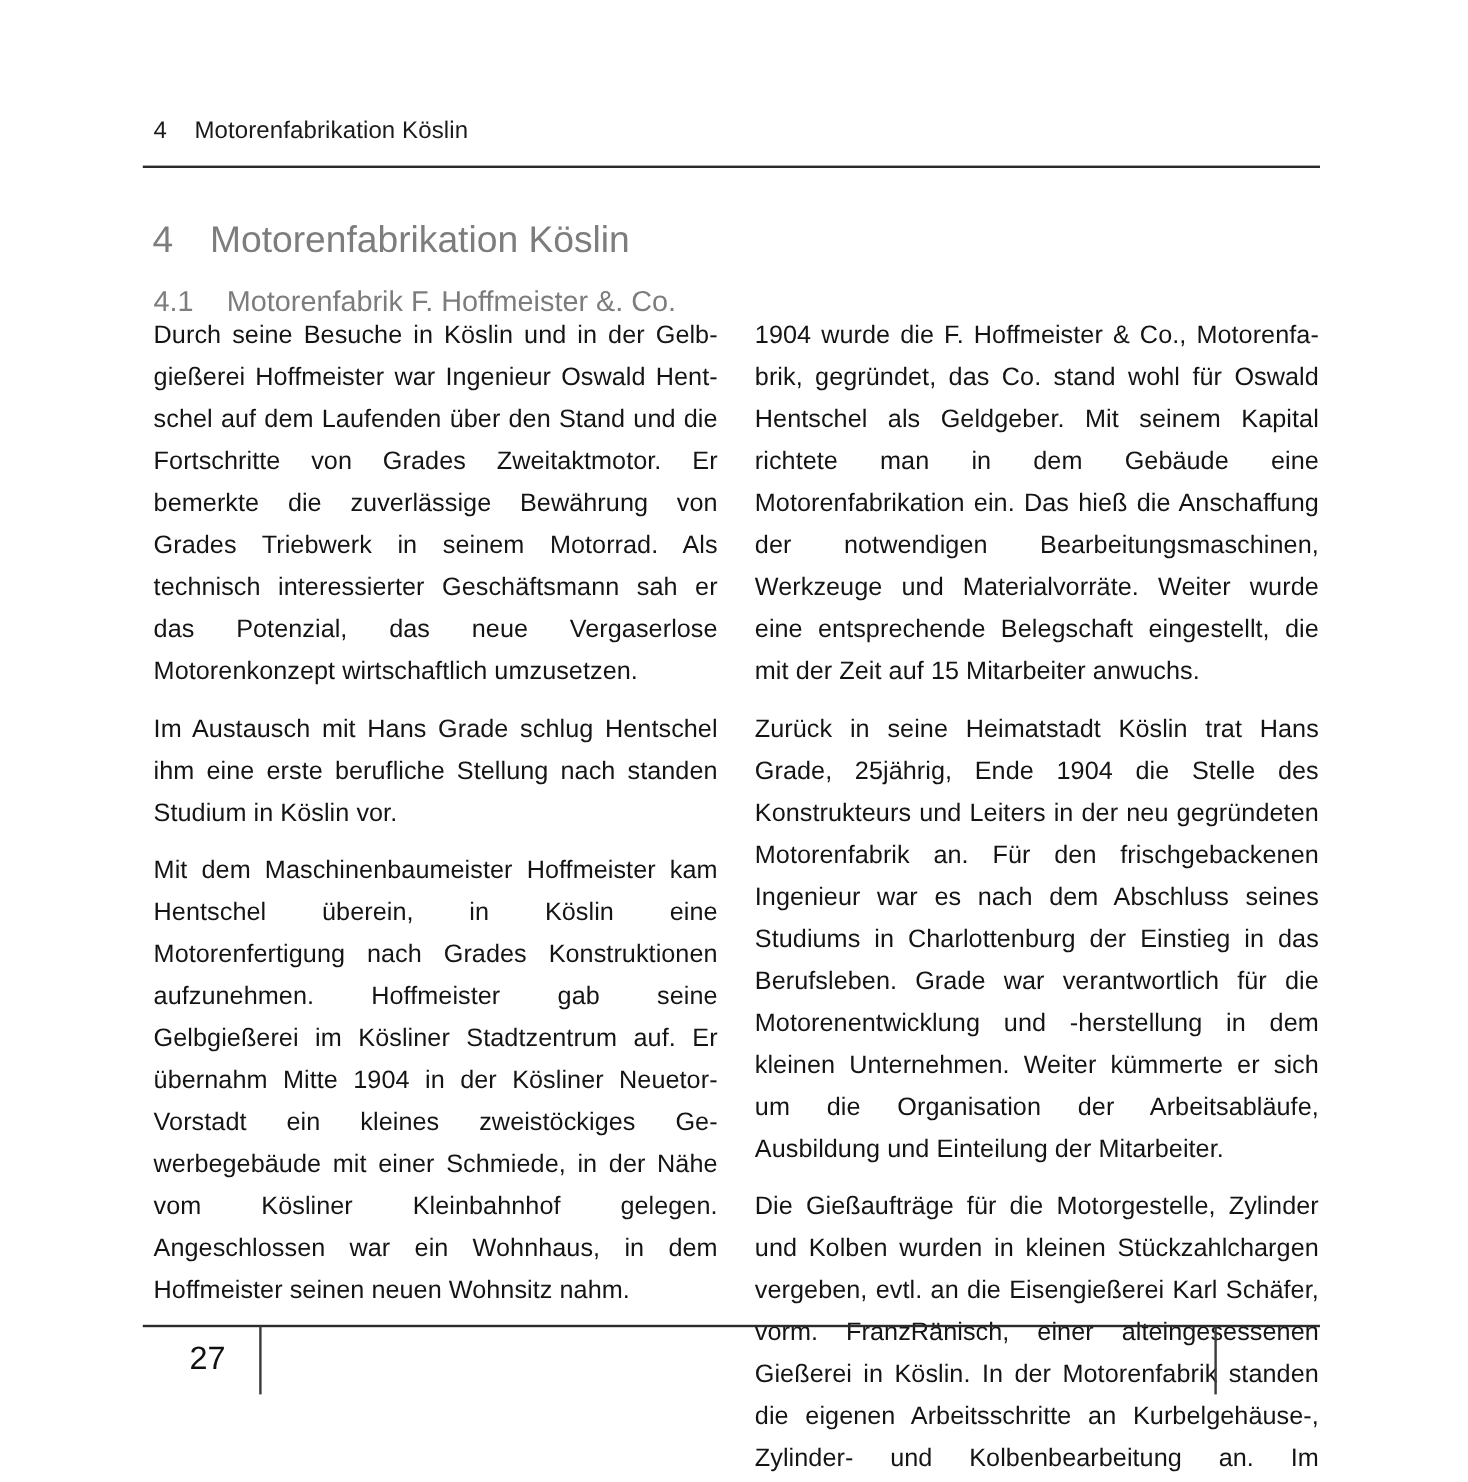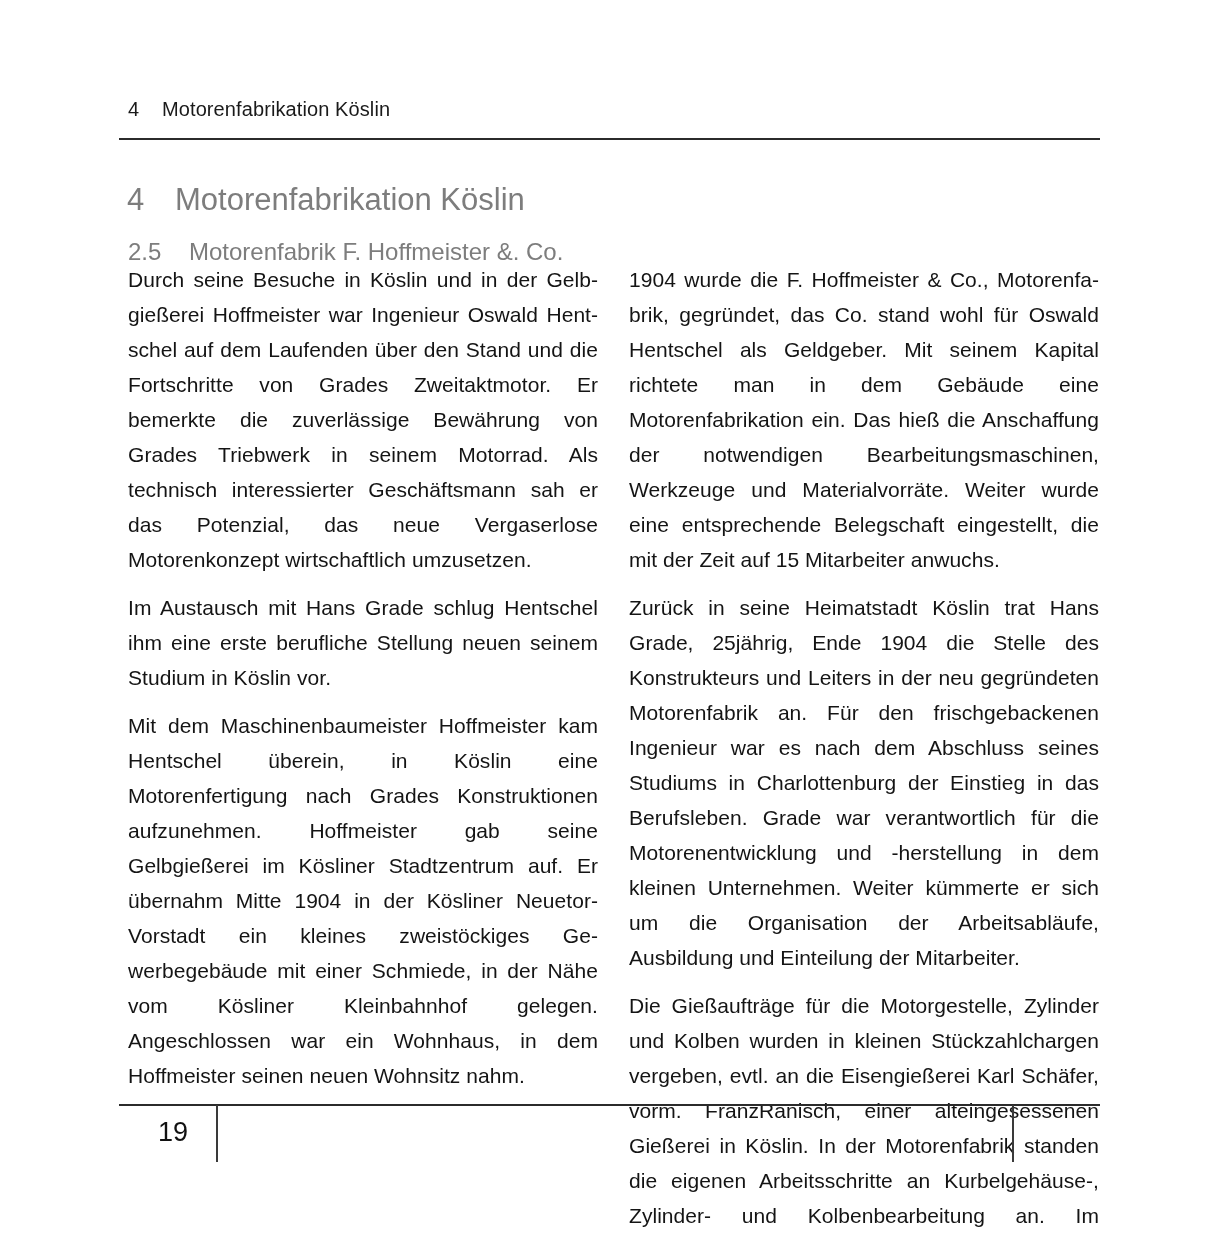--- a/index.html
+++ b/index.html
@@ -141,34 +141,34 @@
   <div class="running-header">
     <span class="rh-num">4</span><span>Motorenfabrikation Köslin</span>
   </div>
   <div class="header-rule"></div>
 
   <h1 class="chapter-title">
     <span class="ct-num">4</span><span>Motorenfabrikation Köslin</span>
   </h1>
 
   <h2 class="section-title">
-    <span class="st-num">2.5</span><span>Motorenfabrik F. Hoffmeister &amp;. Co.</span>
+    <span class="st-num">4.1</span><span>Motorenfabrik F. Hoffmeister &amp;. Co.</span>
   </h2>
 
   <div class="columns">
     <div class="column">
       <p>Durch seine Besuche in Köslin und in der Gelb­gießerei Hoffmeister war Ingenieur Oswald Hent­schel auf dem Laufenden über den Stand und die Fortschritte von Grades Zweitaktmotor. Er bemerkte die zuverlässige Bewährung von Grades Triebwerk in seinem Motorrad. Als technisch interessierter Ge­schäftsmann sah er das Potenzial, das neue Ver­gaserlose Motorenkonzept wirtschaftlich umzu­setzen.</p>
-      <p>Im Austausch mit Hans Grade schlug Hentschel ihm eine erste berufliche Stellung neuen seinem Studium in Köslin vor.</p>
+      <p>Im Austausch mit Hans Grade schlug Hentschel ihm eine erste berufliche Stellung nach standen Studium in Köslin vor.</p>
       <p>Mit dem Maschinenbaumeister Hoffmeister kam Hentschel überein, in Köslin eine Motorenfertigung nach Grades Konstruktionen aufzunehmen. Hoff­meister gab seine Gelbgießerei im Kösliner Stadt­zentrum auf. Er übernahm Mitte 1904 in der Kösliner Neuetor-Vorstadt ein kleines zweistöckiges Ge­werbegebäude mit einer Schmiede, in der Nähe vom Kösliner Kleinbahnhof gelegen. Angeschlossen war ein Wohnhaus, in dem Hoffmeister seinen neuen Wohnsitz nahm.</p>
     </div>
     <div class="column">
       <p>1904 wurde die F. Hoffmeister &amp; Co., Motorenfa­brik, gegründet, das Co. stand wohl für Oswald Hent­schel als Geldgeber. Mit seinem Kapital richtete man in dem Gebäude eine Motorenfabrikation ein. Das hieß die Anschaffung der notwendigen Bearbei­tungsmaschinen, Werkzeuge und Materialvorräte. Weiter wurde eine entsprechende Belegschaft ein­gestellt, die mit der Zeit auf 15 Mitarbeiter anwuchs.</p>
       <p>Zurück in seine Heimatstadt Köslin trat Hans Grade, 25jährig, Ende 1904 die Stelle des Konstrukteurs und Leiters in der neu gegründeten Motorenfabrik an. Für den frischgebackenen Ingenieur war es nach dem Abschluss seines Studiums in Charlottenburg der Einstieg in das Berufsleben. Grade war verant­wortlich für die Motorenentwicklung und -herstel­lung in dem kleinen Unternehmen. Weiter küm­merte er sich um die Organisation der Arbeits­abläufe, Ausbildung und Einteilung der Mitarbeiter.</p>
       <p>Die Gießaufträge für die Motorgestelle, Zylinder und Kolben wurden in kleinen Stückzahlchargen verge­ben, evtl. an die Eisengießerei Karl Schäfer, vorm. FranzRänisch, einer alteingesessenen Gießerei in Köslin. In der Motorenfabrik standen die eigenen Arbeitsschritte an Kurbelgehäuse-, Zylinder- und Kolbenbearbeitung an. Im Anschluss folgte die Mon­tage und Auslieferung der Motoren.</p>
     </div>
   </div>
 
   <div class="footer-rule"></div>
   <div class="footer-tick left"></div>
   <div class="footer-tick right"></div>
-  <div class="page-number">19</div>
+  <div class="page-number">27</div>
 
 </div>
 
 </body></html>

